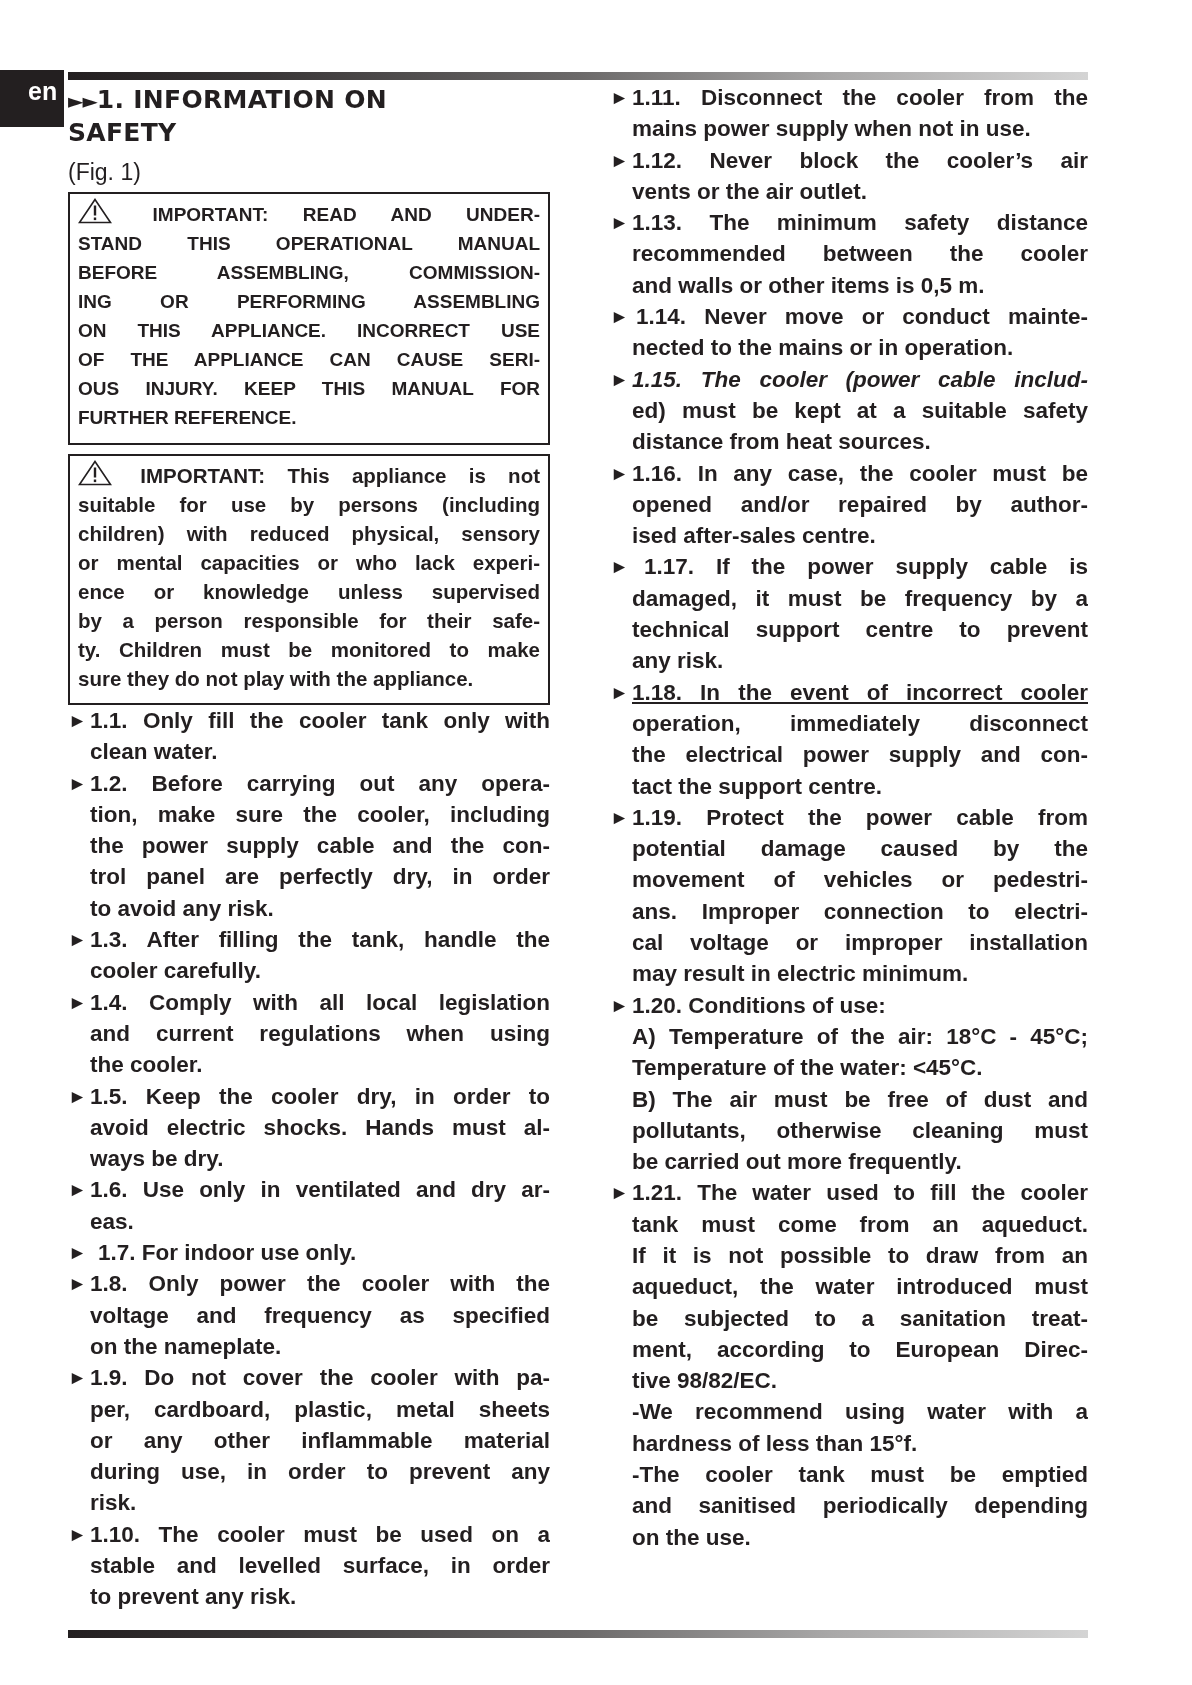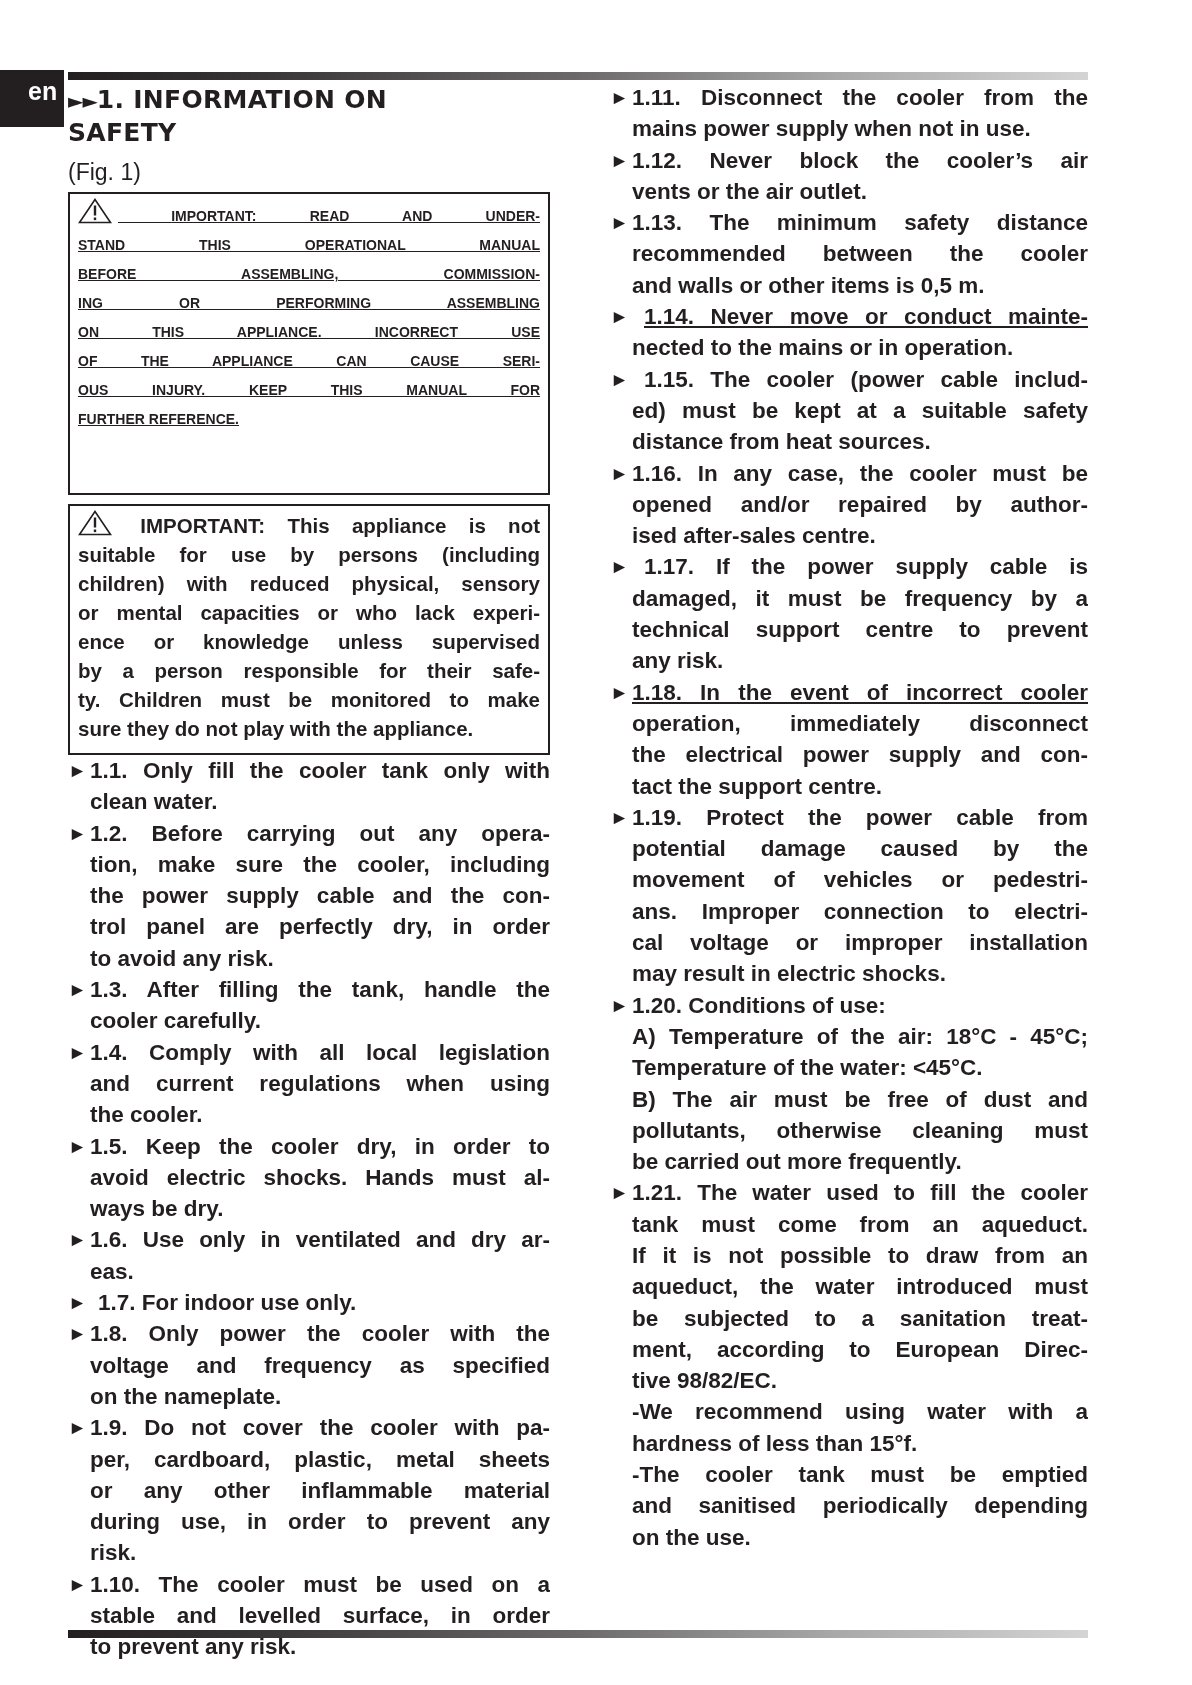--- a/index.html
+++ b/index.html
@@ -12,21 +12,21 @@
     background: linear-gradient(to right, #231f20 0%, #3a3738 20%, #6b6969 50%, #a9a8a8 75%, #d4d4d4 100%); }
   .rule.top { top: 56px; }
   .rule.bottom { top: 1614px; }
   .col { position: absolute; font-family: "Liberation Sans", sans-serif; font-weight: bold; }
   .col.left { left: 68px; top: 68px; width: 482px; }
   .col.right { left: 610px; top: 66px; width: 478px; }
   .heading { font-family: "DejaVu Sans", sans-serif; font-weight: bold; font-size: 25px; line-height: 31px; letter-spacing: 0.3px; }
   .heading .arrows { font-size: 20px; letter-spacing: -1px; }
   .fig { font-weight: normal; font-size: 23px; line-height: 31px; margin-top: 9px; }
   .box { border: 2px solid #231f20; box-sizing: border-box; width: 482px; padding: 4px 8px 4px 8px; font-size: 20.5px; line-height: 29px; }
-  .box1 { margin-top: 4px; height: 303px; font-size: 14px; text-decoration: underline; }
+  .box1 { margin-top: 4px; height: 253px; font-size: 19px; }
   .box2 { margin-top: 9px; height: 251px; font-size: 20.5px; }
   .line { display: block; text-align: justify; text-align-last: justify; white-space: nowrap; overflow: hidden; }
   .line.last { text-align-last: left; }
   .warn { display: inline-block; width: 34px; height: 26px; vertical-align: -3px; margin-right: 6px; }
   .warn svg { display: block; }
   .items { font-size: 22.5px; line-height: 31.3px; }
   .left .items { margin-top: 0px; }
   .item { position: relative; padding-left: 22px; }
   .item .bullet { position: absolute; left: 0; top: 0; font-size: 19px; line-height: 31.3px; width: 22px; }
 </style>
@@ -153,26 +153,26 @@
           <span class="line last">vents or the air outlet.</span>
         </div>
         <div class="item">
           <span class="bullet">►</span>
           <span class="line" style="margin-left: 0px;">1.13. The minimum safety distance</span>
           <span class="line">recommended between the cooler</span>
           <span class="line last">and walls or other items is 0,5 m.</span>
         </div>
         <div class="item">
           <span class="bullet">►</span>
-          <span class="line" style="margin-left: 12px; text-decoration: underline;">1.14. Never move or conduct mainte-</span>
+          <span class="line" style="margin-left: 4px;">1.14. Never move or conduct mainte-</span>
           <span class="line last">nected to the mains or in operation.</span>
         </div>
         <div class="item">
           <span class="bullet">►</span>
-          <span class="line" style="margin-left: 12px;">1.15. The cooler (power cable includ-</span>
+          <span class="line" style="margin-left: 0px; font-style: italic;">1.15. The cooler (power cable includ-</span>
           <span class="line">ed) must be kept at a suitable safety</span>
           <span class="line last">distance from heat sources.</span>
         </div>
         <div class="item">
           <span class="bullet">►</span>
           <span class="line" style="margin-left: 0px;">1.16. In any case, the cooler must be</span>
           <span class="line">opened and/or repaired by author-</span>
           <span class="line last">ised after-sales centre.</span>
         </div>
         <div class="item">
@@ -189,21 +189,21 @@
           <span class="line">the electrical power supply and con-</span>
           <span class="line last">tact the support centre.</span>
         </div>
         <div class="item">
           <span class="bullet">►</span>
           <span class="line" style="margin-left: 0px;">1.19. Protect the power cable from</span>
           <span class="line">potential damage caused by the</span>
           <span class="line">movement of vehicles or pedestri-</span>
           <span class="line">ans. Improper connection to electri-</span>
           <span class="line">cal voltage or improper installation</span>
-          <span class="line last">may result in electric shocks.</span>
+          <span class="line last">may result in electric minimum.</span>
         </div>
         <div class="item">
           <span class="bullet">►</span>
           <span class="line last" style="margin-left: 0px;">1.20. Conditions of use:</span>
           <span class="line">A) Temperature of the air: 18°C - 45°C;</span>
           <span class="line last">Temperature of the water: &lt;45°C.</span>
           <span class="line">B) The air must be free of dust and</span>
           <span class="line">pollutants, otherwise cleaning must</span>
           <span class="line last">be carried out more frequently.</span>
         </div>

